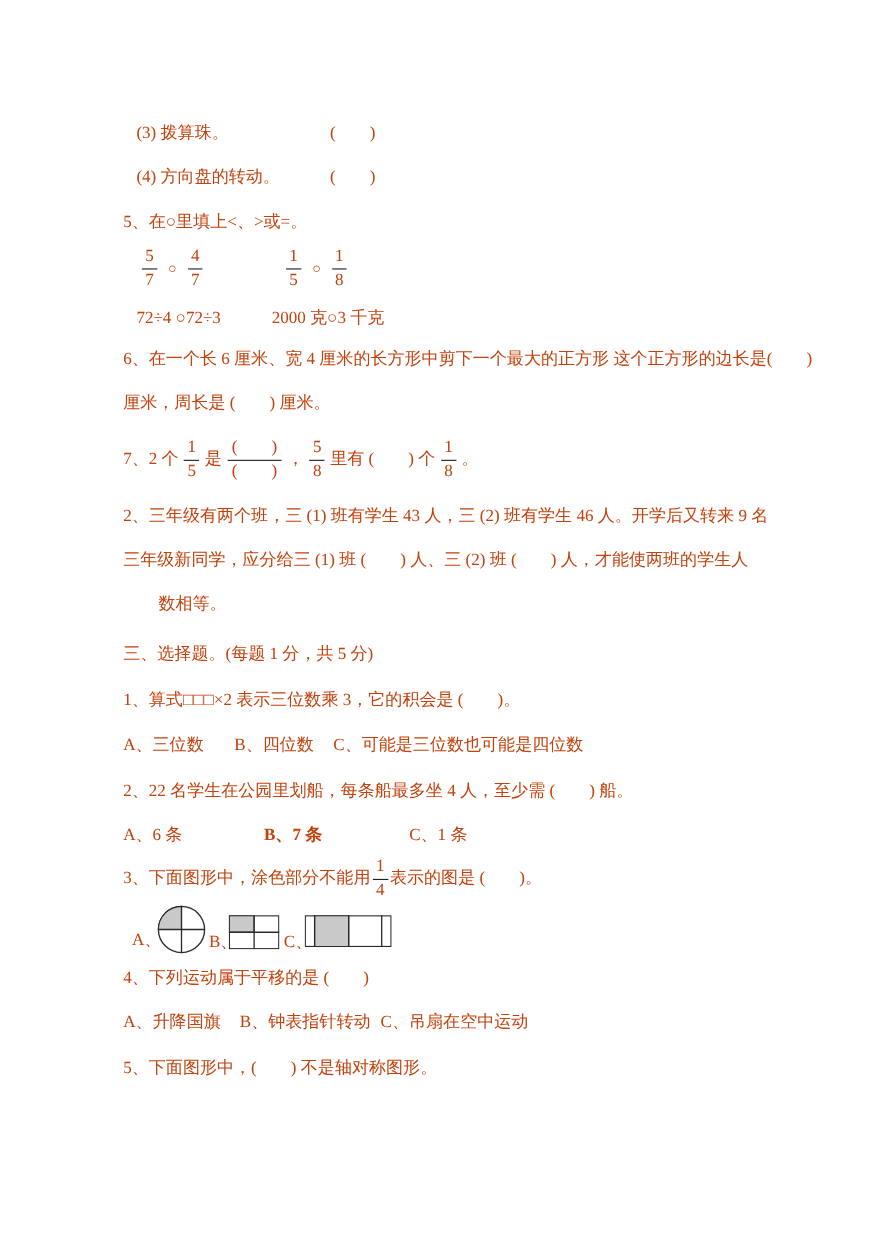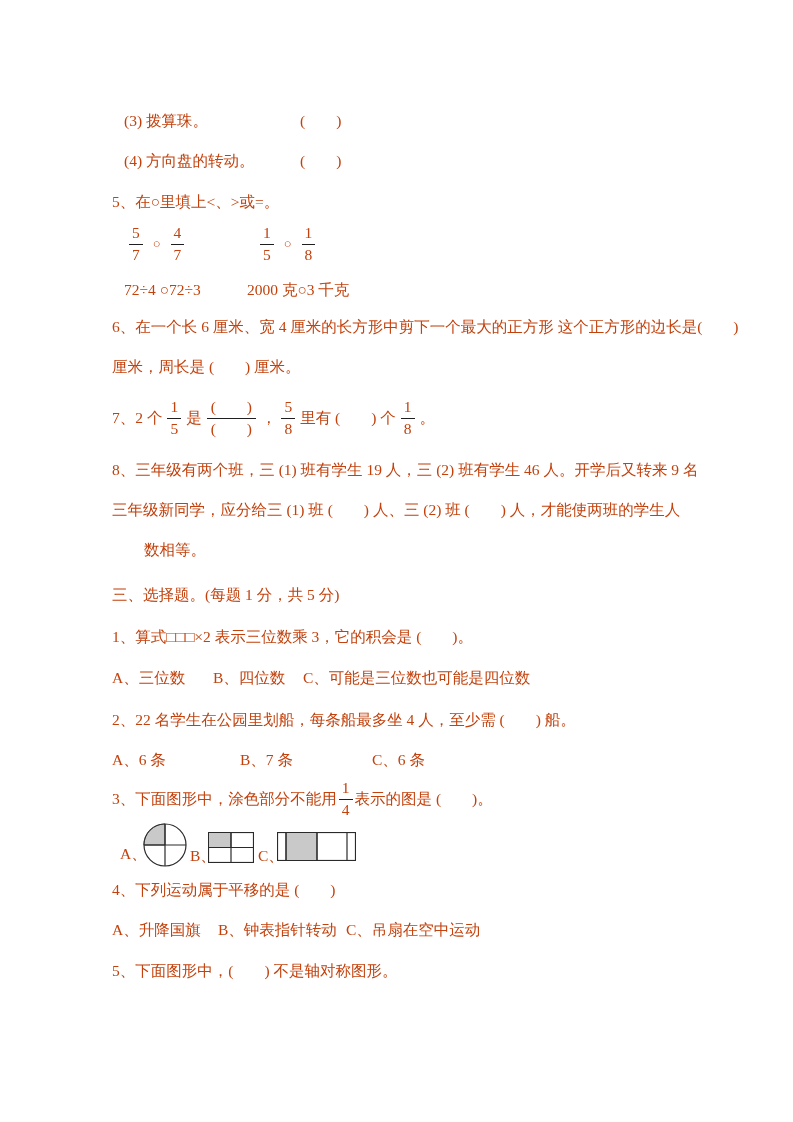--- a/index.html
+++ b/index.html
@@ -67,21 +67,21 @@
     <span>是</span>
     <span class="frac bigfrac"><span class="num">(　　)</span><span class="den">(　　)</span></span>
     <span>，</span>
     <span class="frac"><span class="num">5</span><span class="den">8</span></span>
     <span>里有 (　　) 个</span>
     <span class="frac"><span class="num">1</span><span class="den">8</span></span>
     <span>。</span>
   </div>
 
   <div class="line" style="top:459px;">
-    <span class="seg" style="left:112px;">8、三年级有两个班，三 (1) 班有学生 19 人，三 (2) 班有学生 46 人。开学后又转来 9 名</span>
+    <span class="seg" style="left:112px;">2、三年级有两个班，三 (1) 班有学生 43 人，三 (2) 班有学生 46 人。开学后又转来 9 名</span>
   </div>
   <div class="line" style="top:499px;">
     <span class="seg" style="left:112px;">三年级新同学，应分给三 (1) 班 (　　) 人、三 (2) 班 (　　) 人，才能使两班的学生人</span>
   </div>
   <div class="line" style="top:539px;margin-left:32px;">
     <span class="seg" style="left:112px;">数相等。</span>
   </div>
 
   <div class="line" style="top:584px;">
     <span class="seg" style="left:112px;">三、选择题。(每题 1 分，共 5 分)</span>
@@ -94,22 +94,22 @@
     <span class="seg" style="left:112px;">A、三位数</span>
     <span class="seg" style="left:213px;">B、四位数</span>
     <span class="seg" style="left:303px;">C、可能是三位数也可能是四位数</span>
   </div>
 
   <div class="line" style="top:709px;">
     <span class="seg" style="left:112px;">2、22 名学生在公园里划船，每条船最多坐 4 人，至少需 (　　) 船。</span>
   </div>
   <div class="line" style="top:749px;">
     <span class="seg" style="left:112px;">A、6 条</span>
-    <span class="seg" style="left:240px;">B、7 条</span>
-    <span class="seg" style="left:372px;">C、6 条</span>
+    <span class="seg" style="left:240px;font-weight:bold;">B、7 条</span>
+    <span class="seg" style="left:372px;">C、1 条</span>
   </div>
 
   <div class="flow" style="left:112px;top:780px;height:38px;">
     <span>3、下面图形中，涂色部分不能用</span>
     <span class="frac" style="margin:0 2px;"><span class="num">1</span><span class="den">4</span></span>
     <span>表示的图是 (　　)。</span>
   </div>
 
   <div class="figrow" style="left:0;top:820px;width:100%;height:58px;">
     <span class="figlabel" style="left:120px;top:24px;">A、</span>

